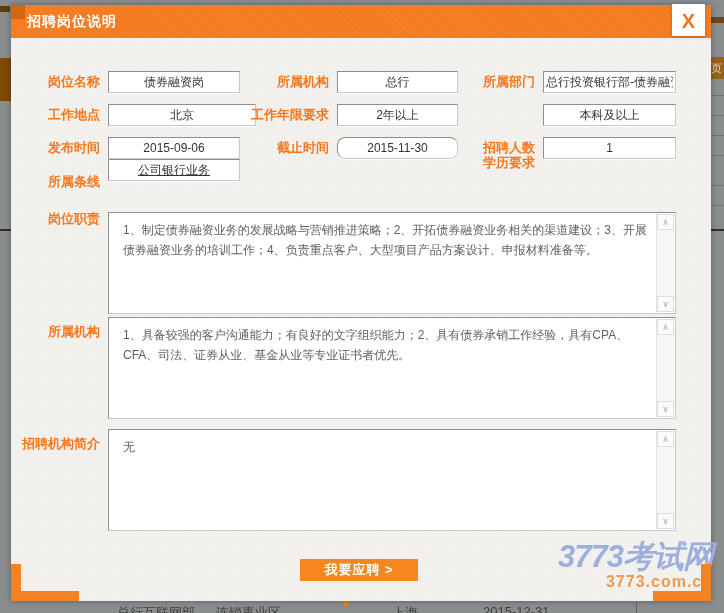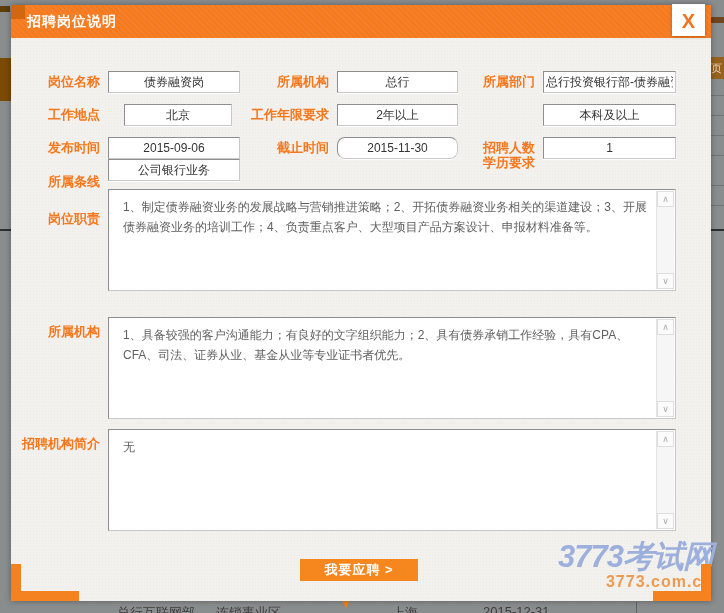--- a/index.html
+++ b/index.html
@@ -92,38 +92,38 @@
     <button class="close-btn">X</button>
 
     <span class="lbl" style="top:66px;left:5px;width:84px;">岗位名称</span>
     <input class="ipt" style="top: 66px; left: 97px; width: 132px;" value="债券融资岗">
     <span class="lbl" style="top:66px;left:228px;width:90px;">所属机构</span>
     <input class="ipt" style="top: 66px; left: 326px; width: 121px;" value="总行">
     <span class="lbl" style="top:66px;left:440px;width:84px;">所属部门</span>
     <input class="ipt left" style="top: 66px; left: 532px; width: 133px;" value="总行投资银行部-债券融资">
 
     <span class="lbl" style="top:99px;left:5px;width:84px;">工作地点</span>
-    <input class="ipt" style="top: 99px; left: 113px; width: 108px;" value="北京">
+    <input class="ipt" style="top: 99px; left: 97px; width: 148px;" value="北京">
     <span class="lbl" style="top:99px;left:228px;width:90px;">工作年限要求</span>
     <input class="ipt" style="top: 99px; left: 326px; width: 121px;" value="2年以上">
     <span class="lbl" style="top:103px;left:440px;width:84px;margin-top:44px;">学历要求</span>
     <input class="ipt" style="top: 99px; left: 532px; width: 133px;" value="本科及以上">
 
     <span class="lbl" style="top:132px;left:5px;width:84px;">发布时间</span>
     <input class="ipt" style="top: 132px; left: 97px; width: 132px;" value="2015-09-06">
     <span class="lbl" style="top:132px;left:228px;width:90px;">截止时间</span>
     <input class="ipt" style="top: 132px; left: 326px; width: 121px; border-radius: 8px;" value="2015-11-30">
     <span class="lbl" style="top:132px;left:440px;width:84px;">招聘人数</span>
     <input class="ipt" style="top: 132px; left: 532px; width: 133px;" value="1">
 
     <span class="lbl" style="top:166px;left:5px;width:84px;">所属条线</span>
-    <input class="ipt" style="top: 154px; left: 97px; width: 132px;" value="公司银行业务">
+    <input class="ipt" style="top: 154px; left: 97px; width: 132px; text-decoration: underline;" value="公司银行业务">
 
     <span class="lbl" style="top:203px;left:5px;width:84px;">岗位职责</span>
-    <div class="ta" style="top:184px;padding-left:37px;">
+    <div class="ta" style="top:207px;padding-left:37px;">
       <div class="ta-text">1、制定债券融资业务的发展战略与营销推进策略；2、开拓债券融资业务相关的渠道建设；3、开展债券融资业务的培训工作；4、负责重点客户、大型项目产品方案设计、申报材料准备等。</div>
       <div class="sb">
         <div class="sb-btn up">∧</div>
         <div class="sb-btn down">∨</div>
       </div>
     </div>
 
     <span class="lbl" style="top:316px;left:5px;width:84px;">所属机构</span>
     <div class="ta" style="top:312px;">
       <div class="ta-text">1、具备较强的客户沟通能力；有良好的文字组织能力；2、具有债券承销工作经验，具有CPA、CFA、司法、证券从业、基金从业等专业证书者优先。</div>

